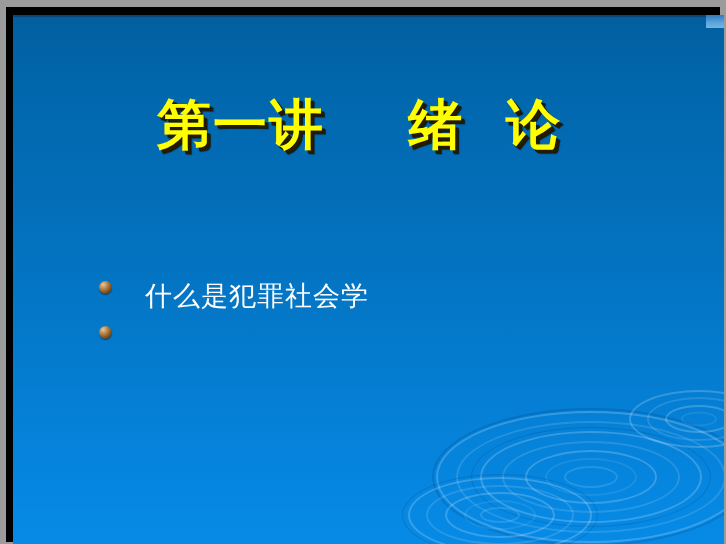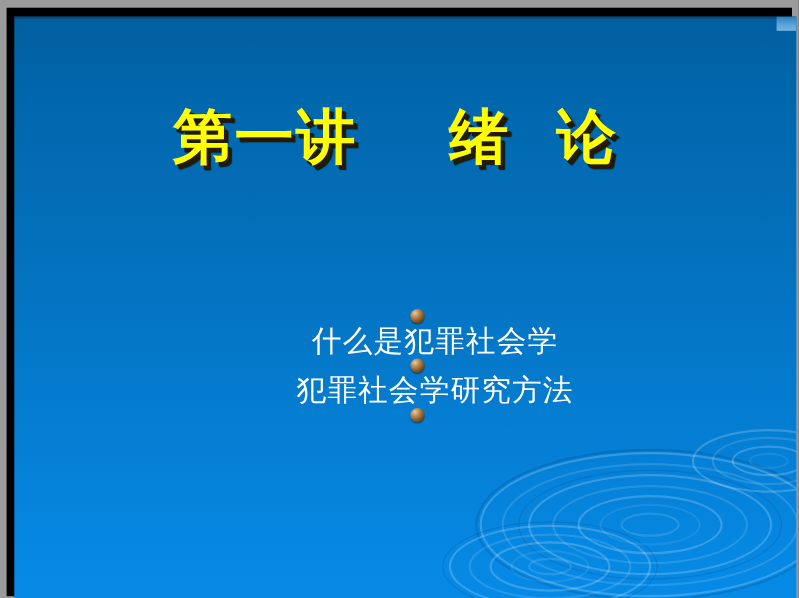--- a/index.html
+++ b/index.html
@@ -116,23 +116,21 @@
 
   
   #bullet-list {
     position: absolute;
     left: 86px;
     top: 264px;
     width: 560px;
   }
   .bullet-row {
     display: flex;
-    align-items: center;
     height: 45px;
-    flex-direction: column;
   }
   .bullet-marker {
     position: relative;
     width: 13px;
     height: 13px;
     flex: 0 0 13px;
     border-radius: 50%;
     background:
       radial-gradient(circle at 33% 28%,
         #e8c9a0 0%,
@@ -195,24 +193,20 @@
         <span id="slide-title">第一讲    绪  论</span>
       </div>
 
       <div id="bullet-list">
 
         <div class="bullet-row">
           <span class="bullet-marker"></span>
           <span class="bullet-text">什么是犯罪社会学</span>
         </div>
 
-        <div class="bullet-row">
-          <span class="bullet-marker"></span>
-          <span class="bullet-text">犯罪社会学研究方法</span>
-        </div>
 
         <div class="bullet-row">
           <span class="bullet-marker"></span>
         </div>
 
       </div>
 
     </div>
   </div>
 </div>

